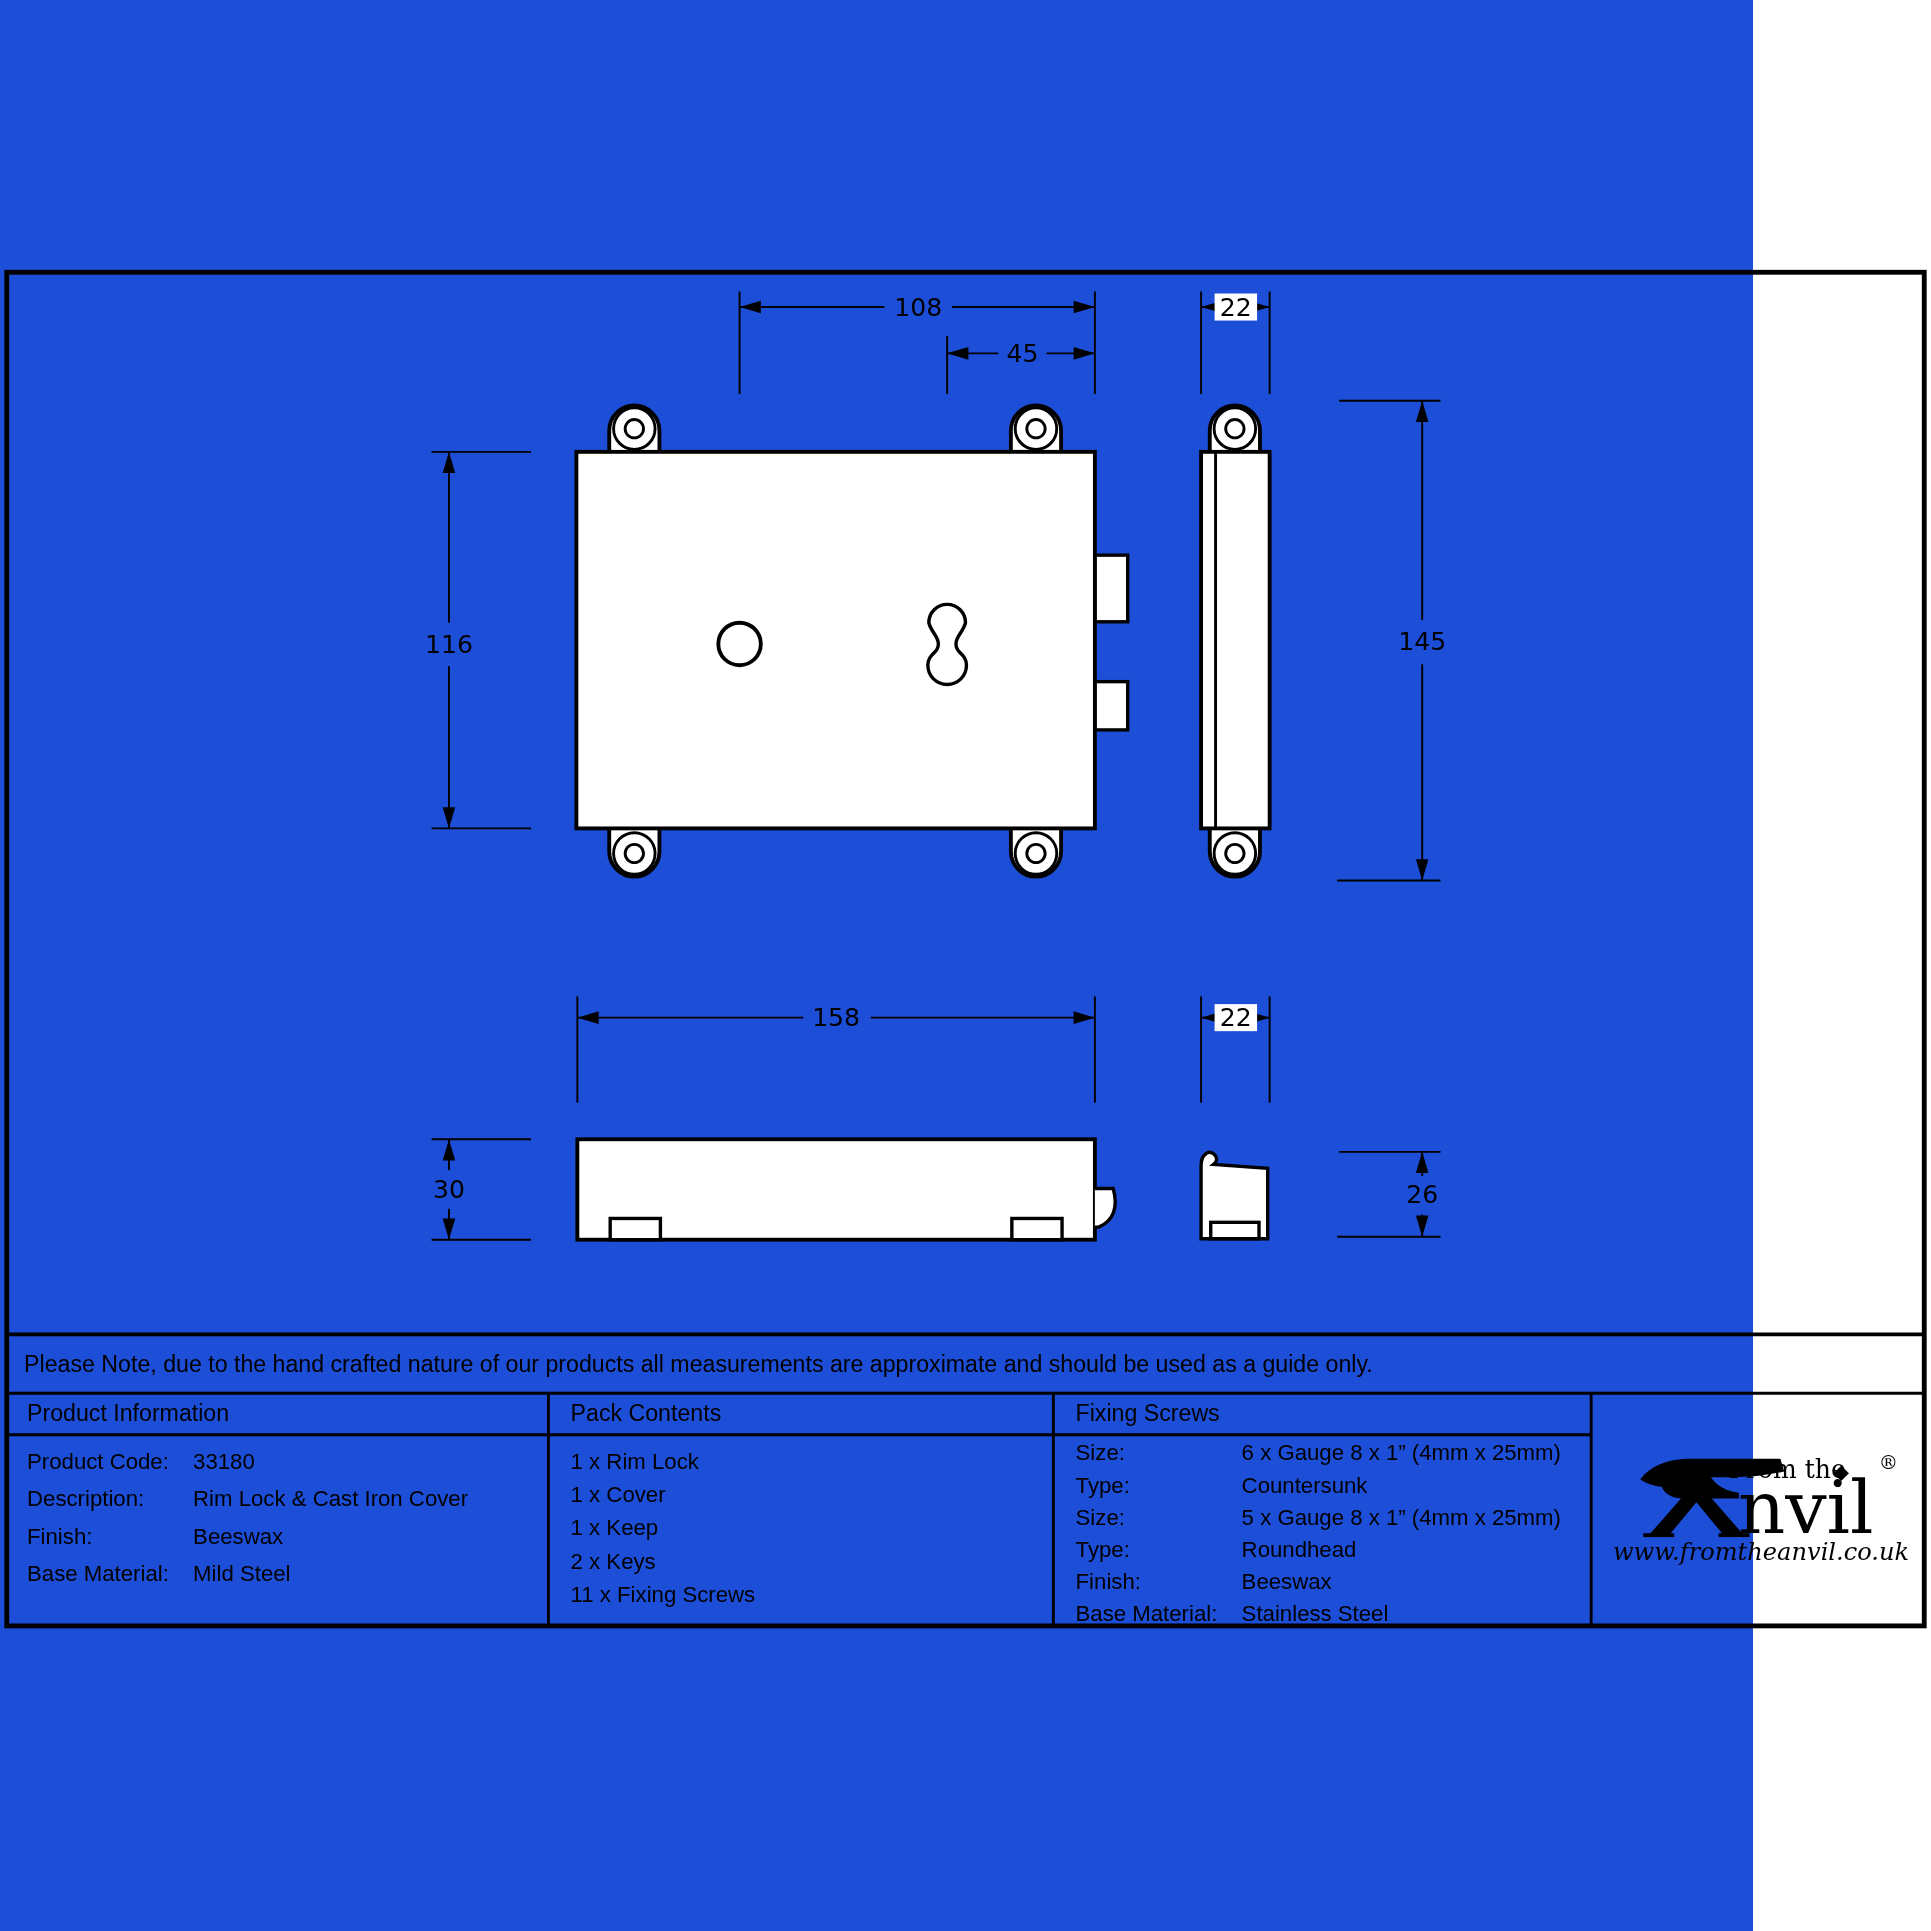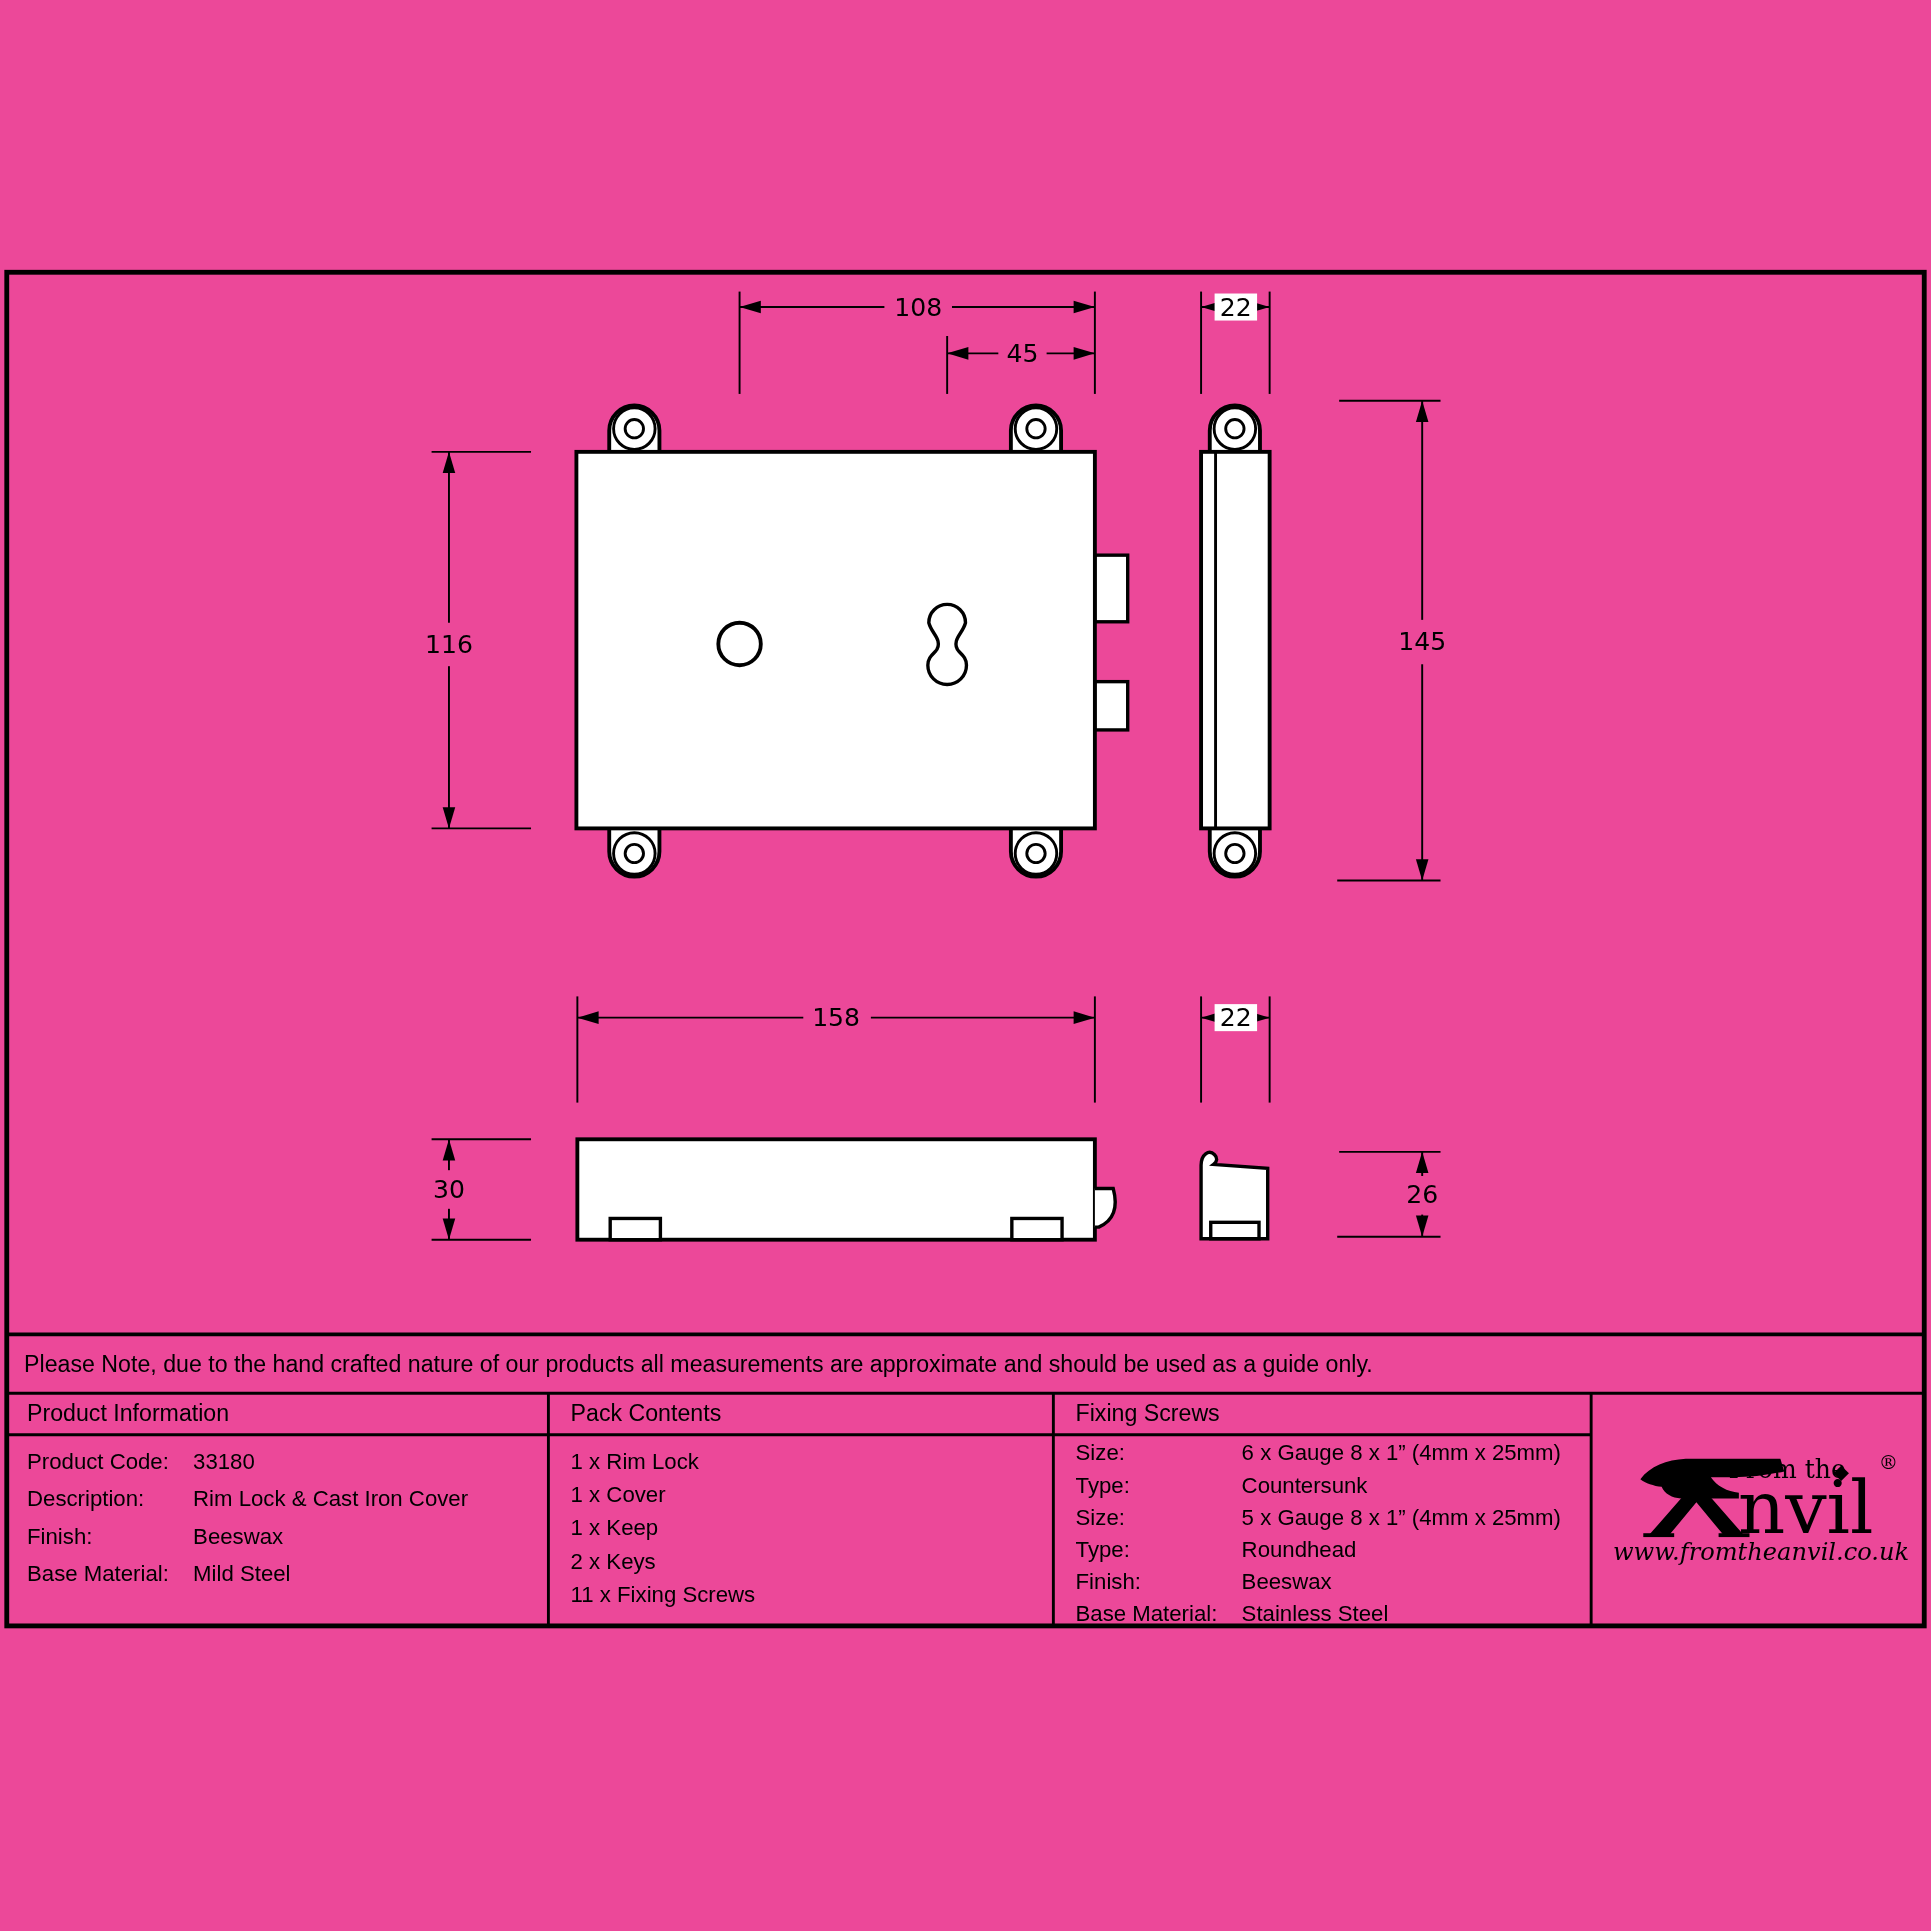--- a/index.html
+++ b/index.html
@@ -1,16 +1,16 @@
 <!DOCTYPE html>
 <html><head>
 <meta charset="utf-8">
 <style>
   html,body{margin:0;padding:0;background:#fff;}
-  .sheet{width:1931px;height:1931px;position:relative;background:#ec4899;font-family:"Liberation Sans",sans-serif;}
+  .sheet{width:1753px;height:1931px;position:relative;background:#1d4ed8;font-family:"Liberation Sans",sans-serif;}
   svg{display:block;}
   .ln{stroke:#000;fill:none;}
   .outline{stroke-width:4;}
   .thin{stroke-width:3;}
   .dimln{stroke-width:2;}
   .fillw{fill:#fff;}
   .arrow{fill:#000;stroke:none;}
   text{fill:#000;}
   .dim{font:26px "DejaVu Sans",sans-serif;text-anchor:middle;}
   .note{font:24px "Liberation Sans",sans-serif;}

